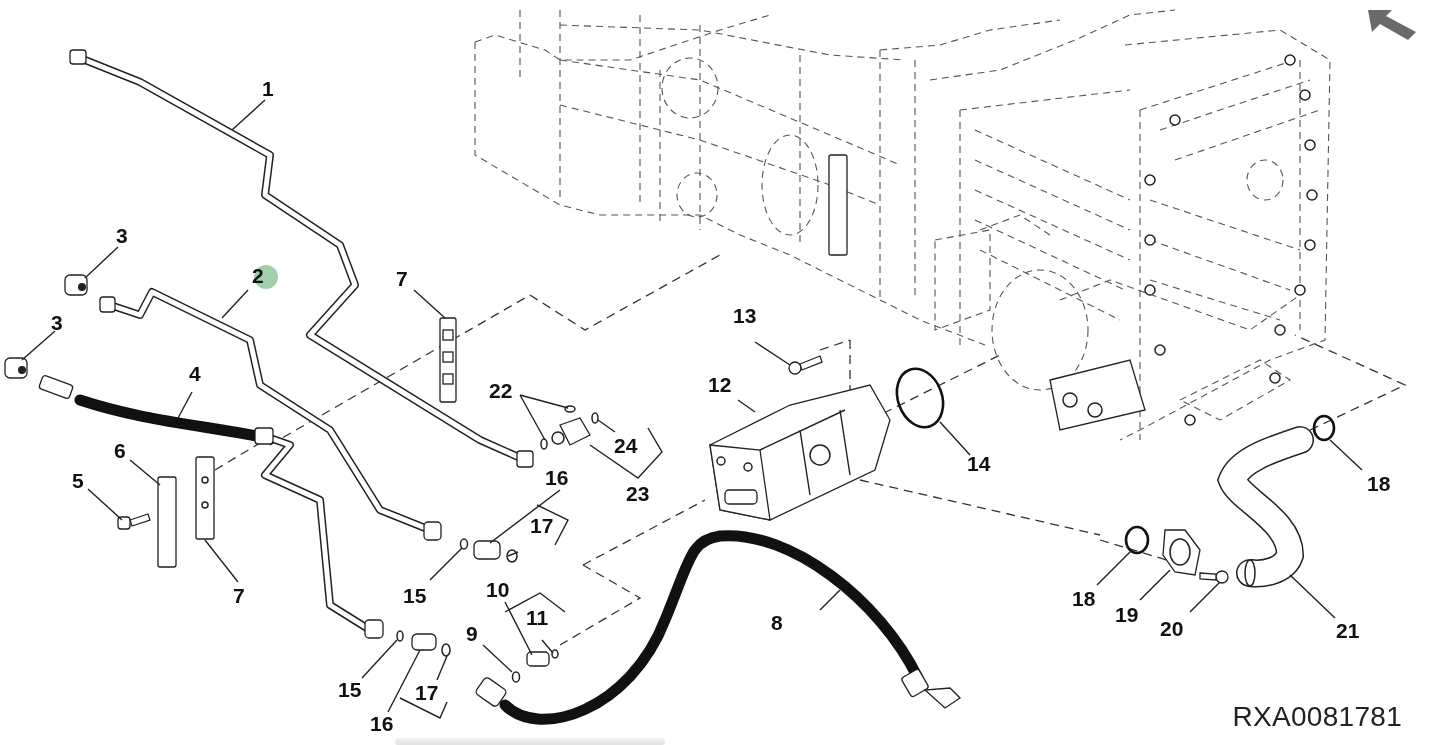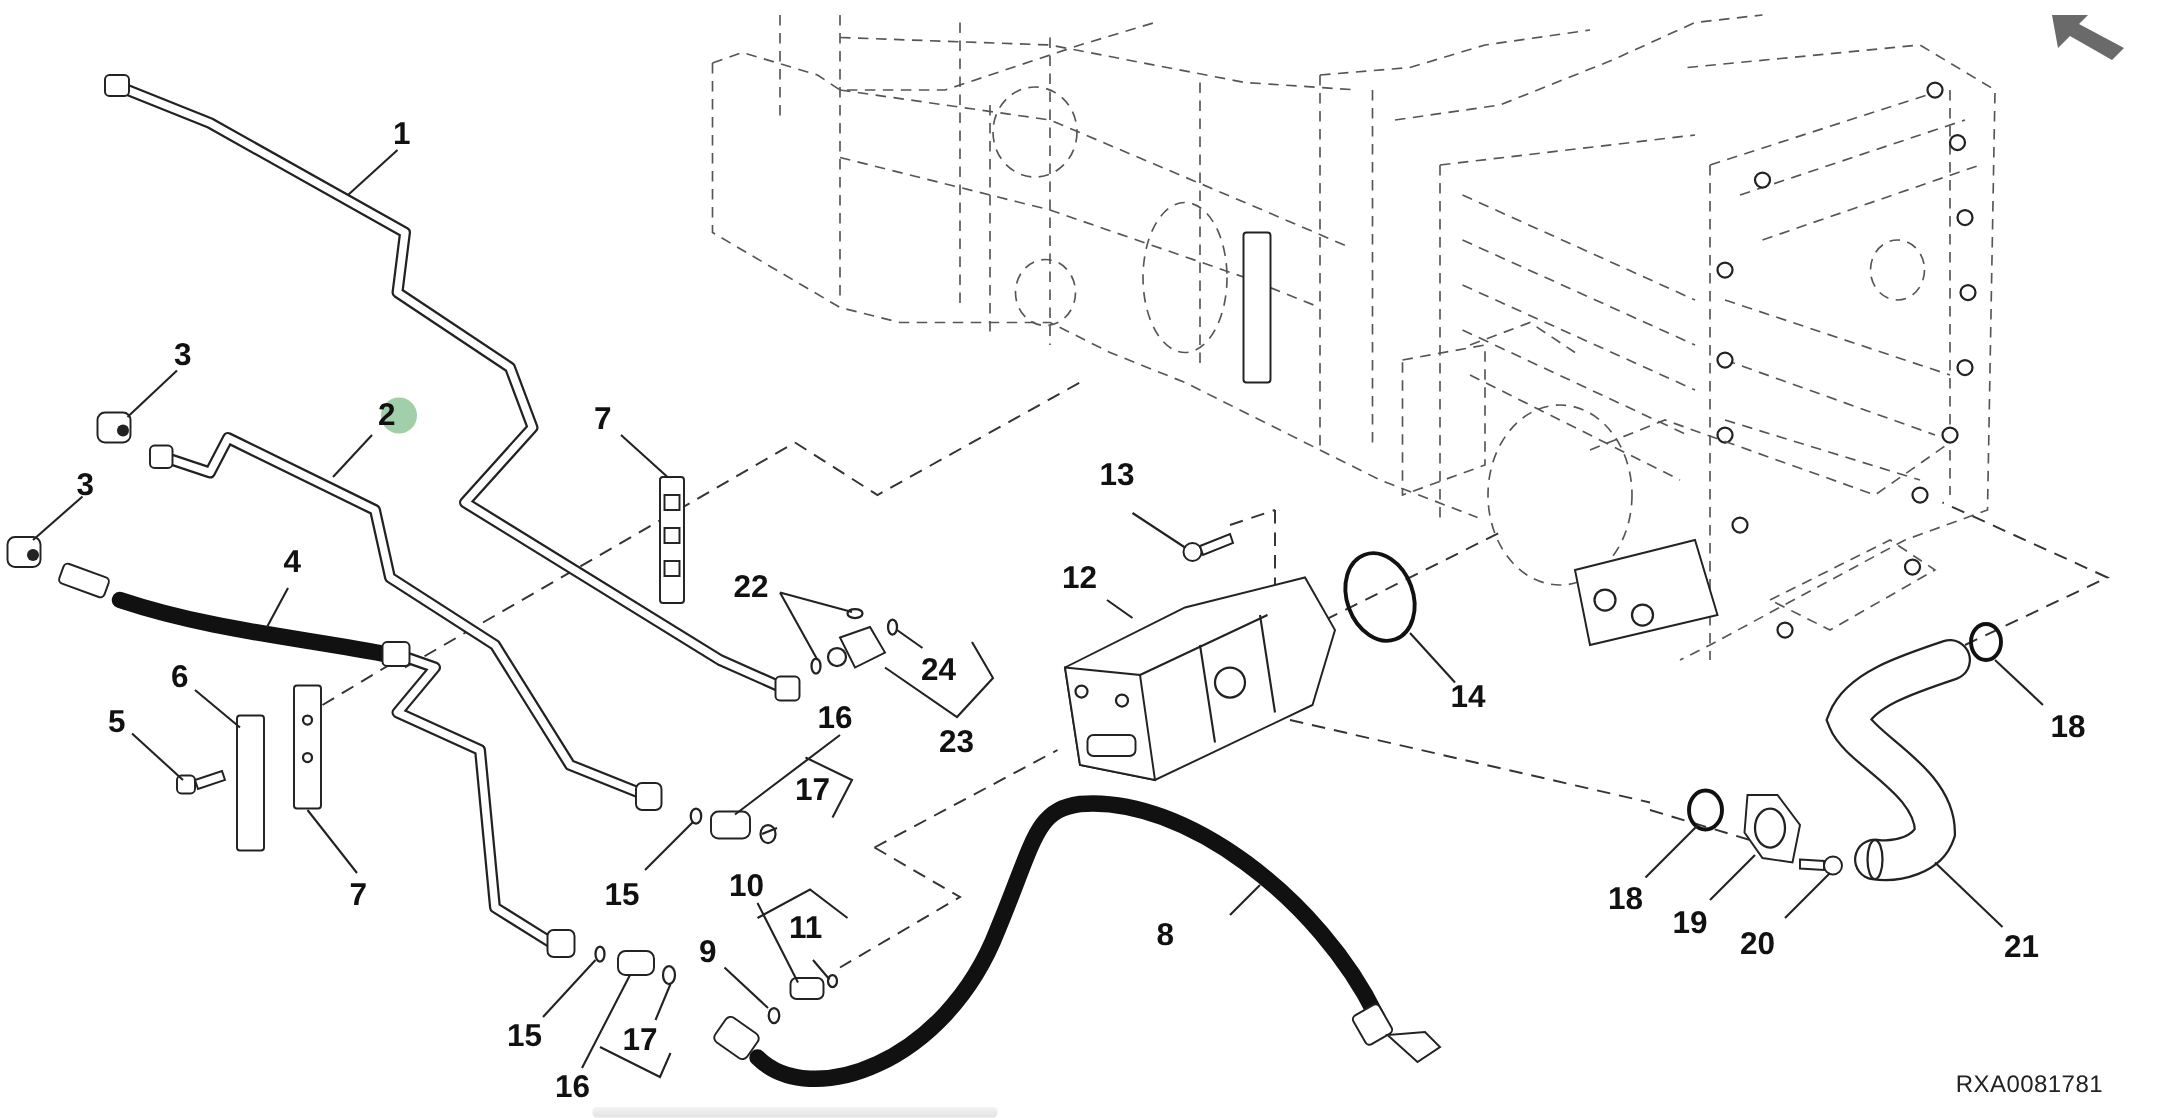--- a/index.html
+++ b/index.html
@@ -1,19 +1,19 @@
 <!DOCTYPE html>
 <html><head>
 <meta charset="utf-8">
 <style>
   html, body { margin:0; padding:0; background:#ffffff; }
   body { width:1447px; height:745px; position:relative; overflow:hidden; font-family:"Liberation Sans", sans-serif; }
   #diagram { position:absolute; left:0; top:0; width:1447px; height:745px; }
   .callout { font-family:"Liberation Sans", sans-serif; font-weight:bold; font-size:21px; fill:#111; }
-  .figid { position:absolute; right:45px; bottom:12px; font-family:"Liberation Sans", sans-serif; font-size:16px; color:#222; letter-spacing:0.3px; }
+  .figid { position:absolute; right:45px; bottom:12px; font-family:"Liberation Sans", sans-serif; font-size:28px; color:#222; letter-spacing:0.3px; }
   .back-btn { position:absolute; left:1362px; top:6px; width:60px; height:36px; cursor:pointer; }
   .scrollbar { position:absolute; left:395px; top:738px; width:270px; height:7px; background:linear-gradient(#f4f4f4,#e2e2e2); border-radius:3px; }
   .lead { stroke:#222; stroke-width:1.4; fill:none; }
   .dash { stroke:#333; stroke-width:1.3; fill:none; stroke-dasharray:9 6; }
   .dashlt { stroke:#555; stroke-width:1.1; fill:none; stroke-dasharray:7 5; }
   .tube-o { stroke:#222; stroke-width:8; fill:none; stroke-linecap:round; stroke-linejoin:round; }
   .tube-i { stroke:#fff; stroke-width:5; fill:none; stroke-linecap:round; stroke-linejoin:round; }
   .hose { stroke:#111; stroke-width:11; fill:none; stroke-linecap:round; }
   .part { stroke:#222; stroke-width:1.3; fill:#fff; }
   .ring { stroke:#111; stroke-width:2.6; fill:none; }

